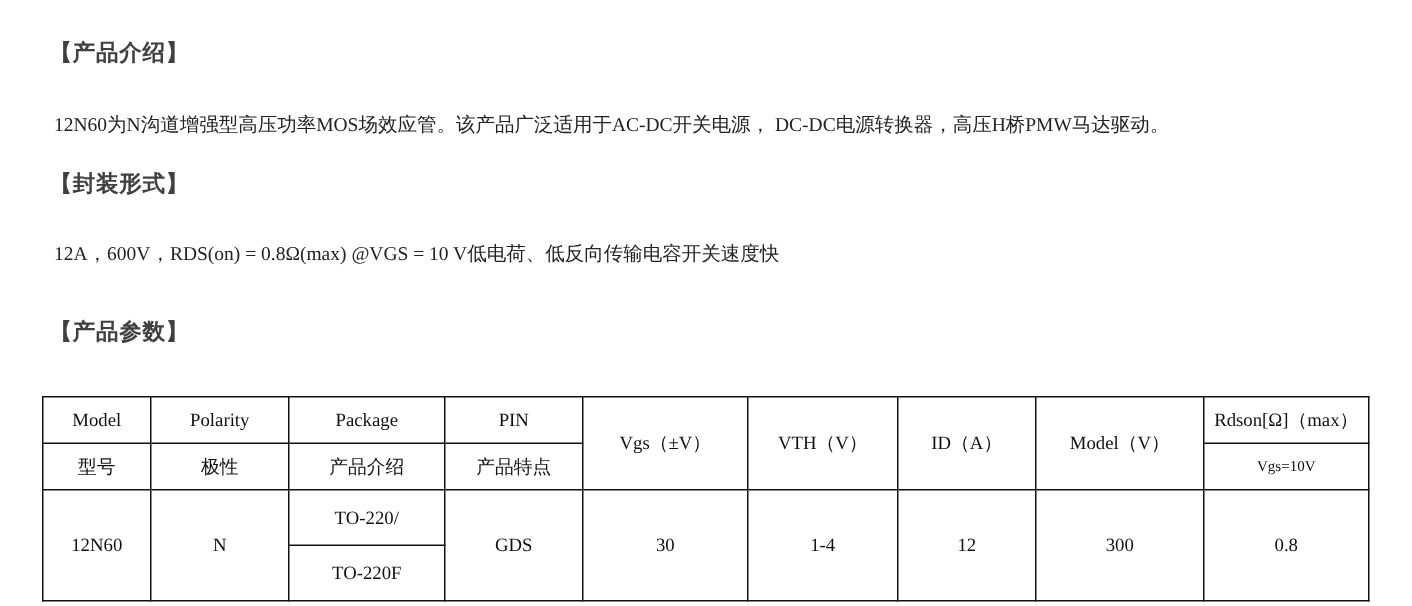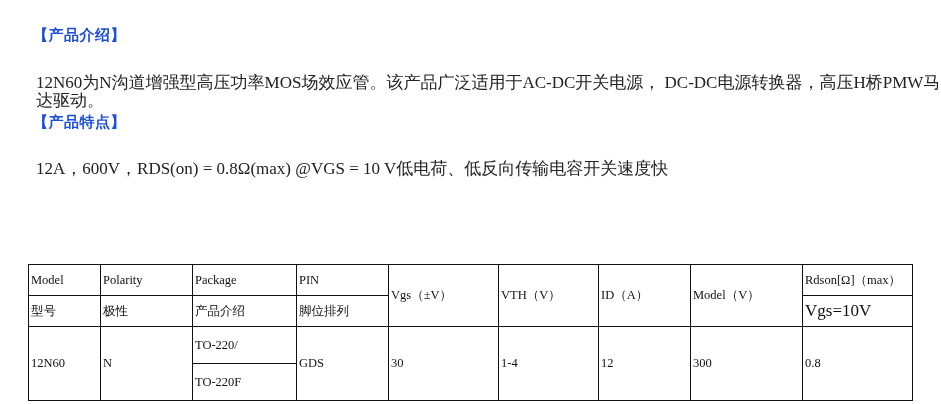--- a/index.html
+++ b/index.html
@@ -15,33 +15,33 @@
     overflow: hidden;
   }
   .page {
     position: relative;
     width: 941px;
     height: 404px;
     box-sizing: border-box;
     padding: 0 30px;
   }
   .section-heading {
-    color: #1d4ed8;
+    color: #404040;
     font-weight: bold;
     font-size: 15px;
     font-family: "Liberation Sans", "DejaVu Sans", sans-serif;
     letter-spacing: 0.5px;
   }
   .h-intro { position: absolute; left: 33px; top: 26px; }
   .h-features { position: absolute; left: 33px; top: 113px; }
   .h-params { position: absolute; left: 33px; top: 212px; }
 
   .body-text {
     position: absolute;
-    font-size: 17px;
+    font-size: 13px;
     line-height: 18px;
     color: #222222;
     font-family: "Liberation Serif", "DejaVu Serif", serif;
   }
   .p-intro { left: 36px; top: 74px; }
   .p-features { left: 36px; top: 160px; text-align: right; }
 
   .table-wrap {
     position: absolute;
     left: 28px;
@@ -50,42 +50,44 @@
   }
   table.params {
     border-collapse: collapse;
     width: 884px;
     table-layout: fixed;
     font-size: 12.5px;
     font-family: "Liberation Serif", "DejaVu Serif", serif;
   }
   table.params td {
     border: 1px solid #111111;
+    text-align: center;
     vertical-align: middle;
     padding: 0 2px;
     color: #111111;
   }
   .r1 td { height: 30px; }
   .r2 td { height: 30px; }
   .r3 td { height: 36px; }
   .r4 td { height: 36px; }
-  .cell-sub { font-size: 17px; }
+  .cell-sub { font-size: 10px; }
   .nowrap { white-space: nowrap; }
 </style>
 </head>
 <body>
 
 <div class="page">
 
   <div class="section-heading h-intro">【产品介绍】</div>
   <div class="body-text p-intro">12N60为N沟道增强型高压功率MOS场效应管。该产品广泛适用于AC-DC开关电源， DC-DC电源转换器，高压H桥PMW马达驱动。</div>
 
-  <div class="section-heading h-features">【产品特点】</div>
+  <div class="section-heading h-features">【封装形式】</div>
   <div class="body-text p-features">12A，600V，RDS(on) = 0.8Ω(max) @VGS = 10 V低电荷、低反向传输电容开关速度快</div>
 
+  <div class="section-heading h-params">【产品参数】</div>
 
   <div class="table-wrap">
     <table class="params">
       <colgroup>
         <col style="width:72px">
         <col style="width:92px">
         <col style="width:104px">
         <col style="width:92px">
         <col style="width:110px">
         <col style="width:100px">
@@ -102,21 +104,21 @@
           <td rowspan="2" class="nowrap">Vgs（±V）</td>
           <td rowspan="2" class="nowrap">VTH（V）</td>
           <td rowspan="2" class="nowrap">ID（A）</td>
           <td rowspan="2" class="nowrap">Model（V）</td>
           <td class="nowrap">Rdson[Ω]（max）</td>
         </tr>
         <tr class="r2">
           <td>型号</td>
           <td>极性</td>
           <td>产品介绍</td>
-          <td>脚位排列</td>
+          <td>产品特点</td>
           <td class="cell-sub">Vgs=10V</td>
         </tr>
         <tr class="r3">
           <td rowspan="2">12N60</td>
           <td rowspan="2">N</td>
           <td>TO-220/</td>
           <td rowspan="2">GDS</td>
           <td rowspan="2">30</td>
           <td rowspan="2">1-4</td>
           <td rowspan="2">12</td>

